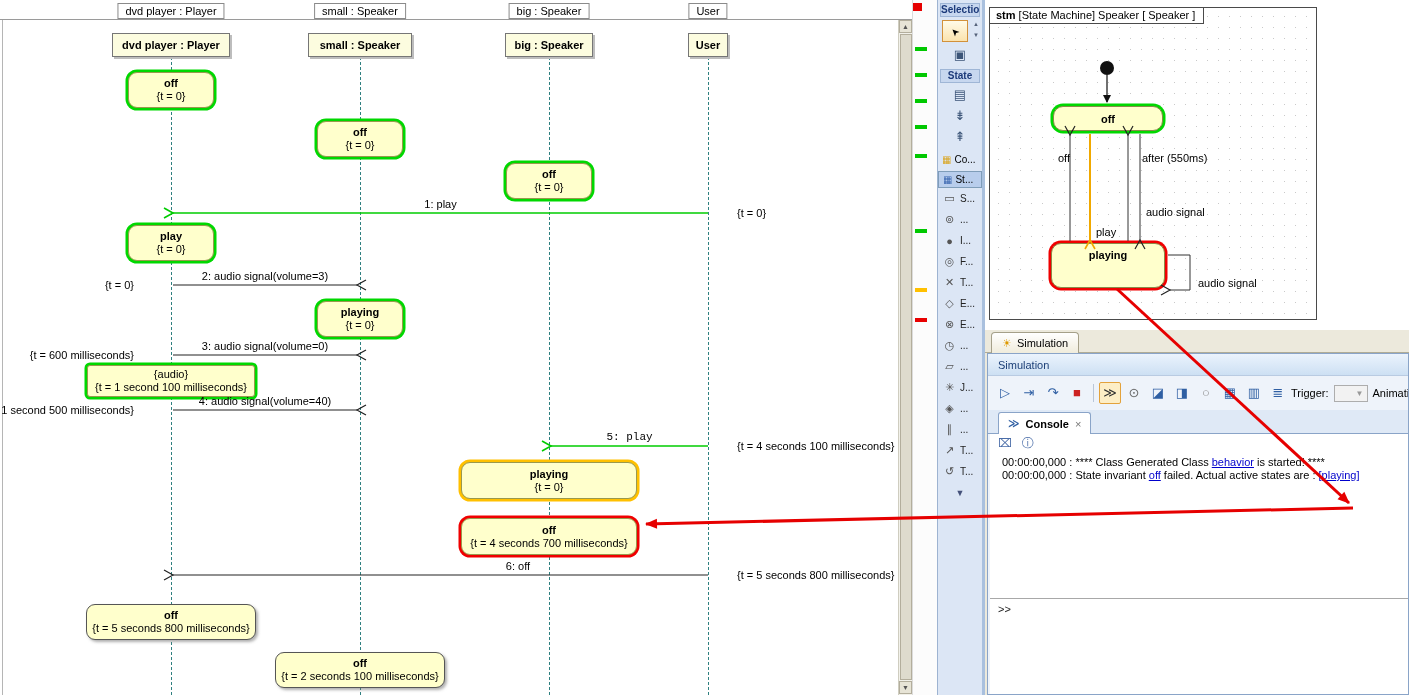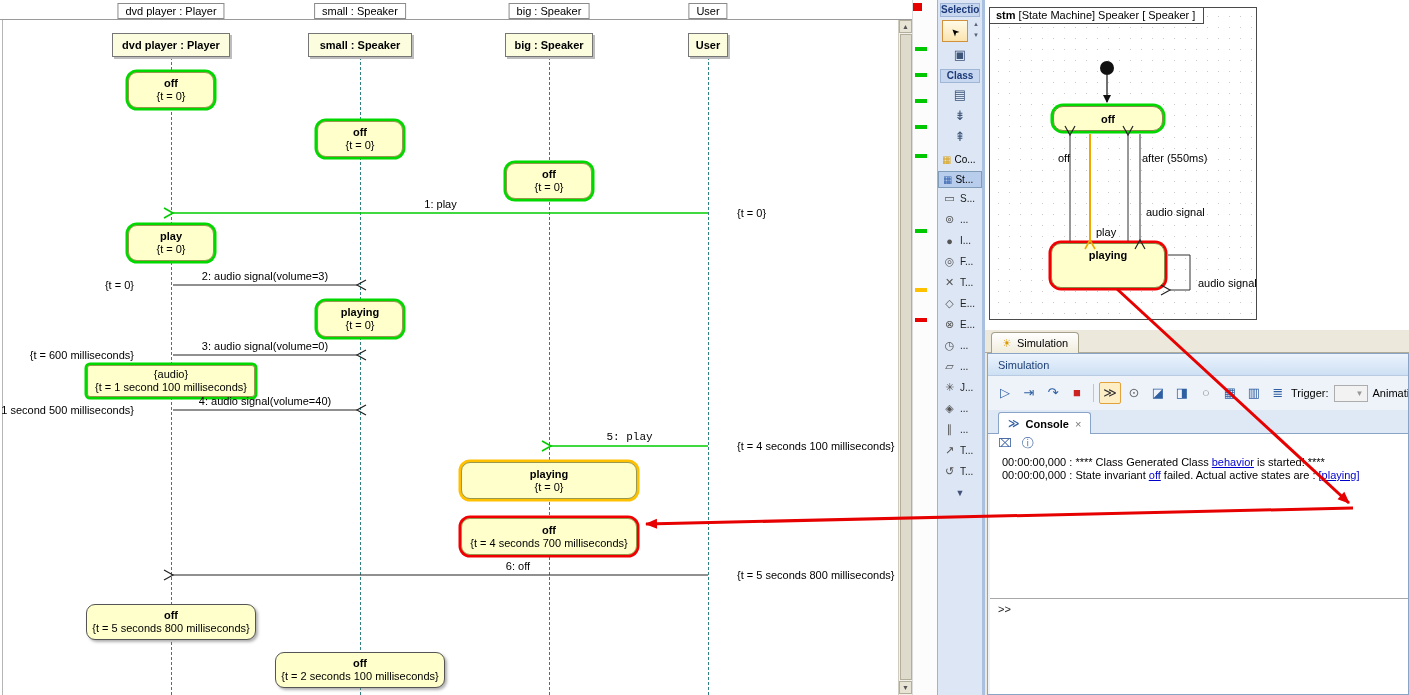--- a/index.html
+++ b/index.html
@@ -44,21 +44,21 @@
 .pal-group{height:17px;display:flex;align-items:center;gap:3px;padding-left:4px;font-size:10px;margin-top:3px}
 .pal-group.sel{background:#b8cdec;border:1px solid #7f9db9}
 .pal-group .ic{font-size:10px}
 .pal-item{height:21px;display:flex;align-items:center;gap:4px;padding-left:5px;font-size:10px;color:#222}
 .pal-item .ic{width:13px;text-align:center;font-size:11px;color:#555}
 .pal-down{text-align:center;color:#44517a;font-size:9px;margin-top:6px}
 #divider{position:absolute;left:982px;top:0;width:3px;height:695px;background:#a9c0de}
 
 
 #stm-canvas{position:absolute;left:985px;top:0;width:424px;height:330px;background:#fff}
-#stm-frame{position:absolute;left:4px;top:7px;width:268px;height:313px;border:1px solid #4a4a4a;background-image:radial-gradient(#c9c9c9 0.8px,transparent 1px);background-size:11px 11px;background-position:3px 3px}
+#stm-frame{position:absolute;left:4px;top:7px;width:328px;height:313px;border:1px solid #4a4a4a;background-image:radial-gradient(#c9c9c9 0.8px,transparent 1px);background-size:11px 11px;background-position:3px 3px}
 #stm-tab{position:absolute;left:0;top:0;width:214px;height:16px;background:#fff;border-right:1px solid #4a4a4a;border-bottom:1px solid #4a4a4a;padding-left:6px;line-height:15px;white-space:nowrap;overflow:hidden}
 #stm-tab .kw{font-weight:bold}
 .stm-state{position:absolute;background:#ffffcc;border:1px solid #8a8a4a;border-radius:10px;display:flex;justify-content:center;align-items:center;font-weight:bold;z-index:2}
 .stm-state.tall{align-items:flex-start;padding-top:5px}
 #stm-initial{position:absolute;width:14px;height:14px;border-radius:50%;background:#111;z-index:2}
 .trans-label{position:absolute;white-space:nowrap;z-index:2}
 
 
 #sim{position:absolute;left:985px;top:330px;width:424px;height:365px;background:#ece9dc}
 #sim-tabstrip{position:absolute;left:0;top:0;width:424px;height:23px;border-bottom:1px solid #b0ac97}
@@ -179,21 +179,21 @@
   <div id="alert-square"></div>
 
   <div id="palette">
     <div class="pal-header">Selection</div>
     <div class="pal-cursor-row">
       <div class="pal-cursor"><span>➤</span></div>
       <div class="pal-mini" style="top:2px">▲</div>
       <div class="pal-mini" style="top:13px">▼</div>
     </div>
     <div class="pal-icon-row">▣</div>
-    <div class="pal-header">Class</div>
+    <div class="pal-header">State</div>
     <div id="pal-tools">
         <div class="pal-icon-row">▤</div>
         <div class="pal-icon-row">⇟</div>
         <div class="pal-icon-row">⇞</div>
       </div>
     <div id="pal-groups">
         <div class="pal-group">
           <div class="ic" style="color: rgb(217, 165, 32);">▦</div>
           <div>Co...</div>
         </div>

